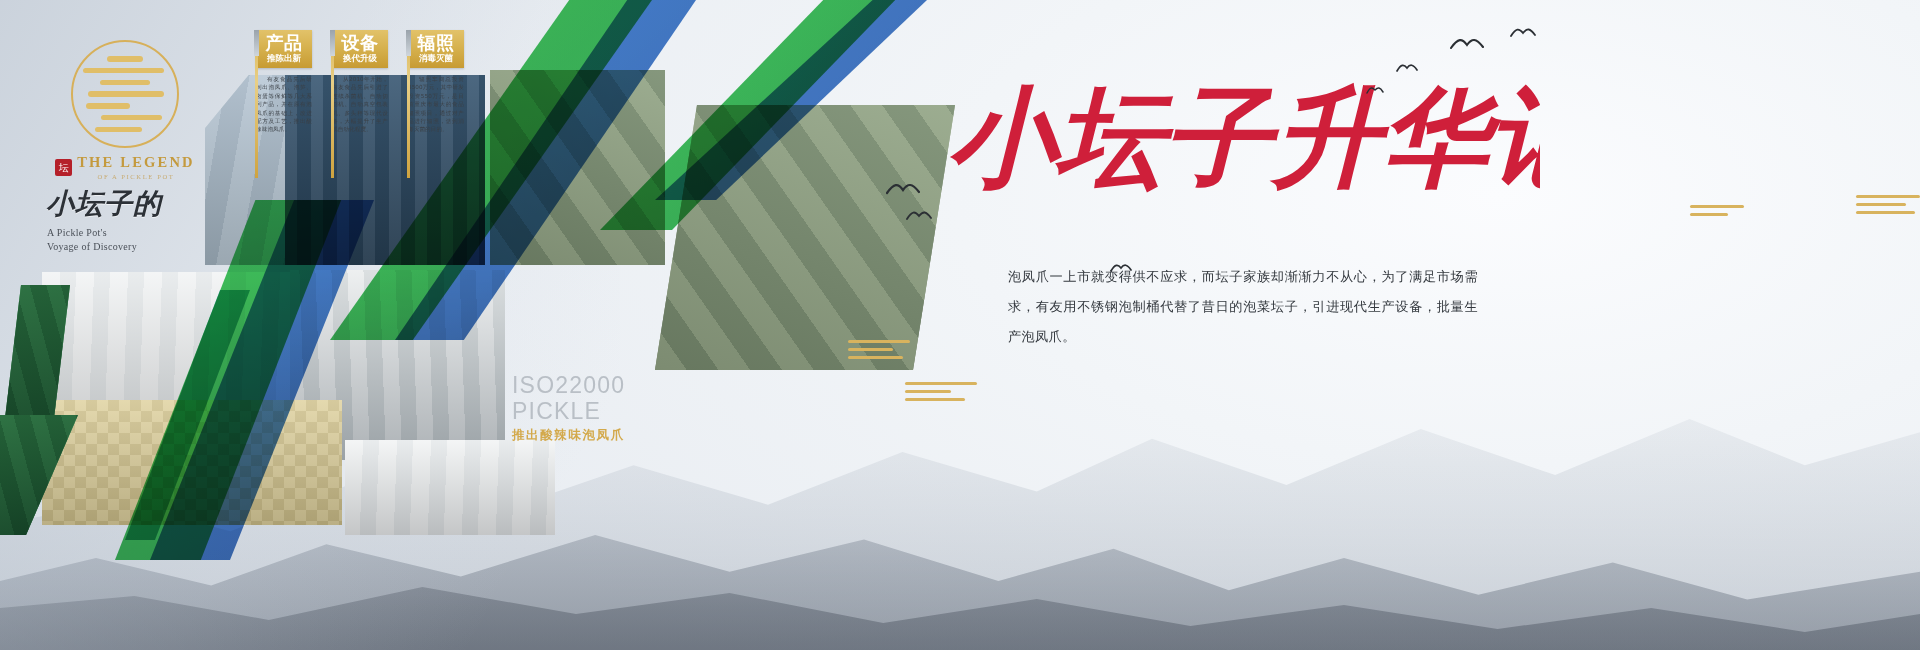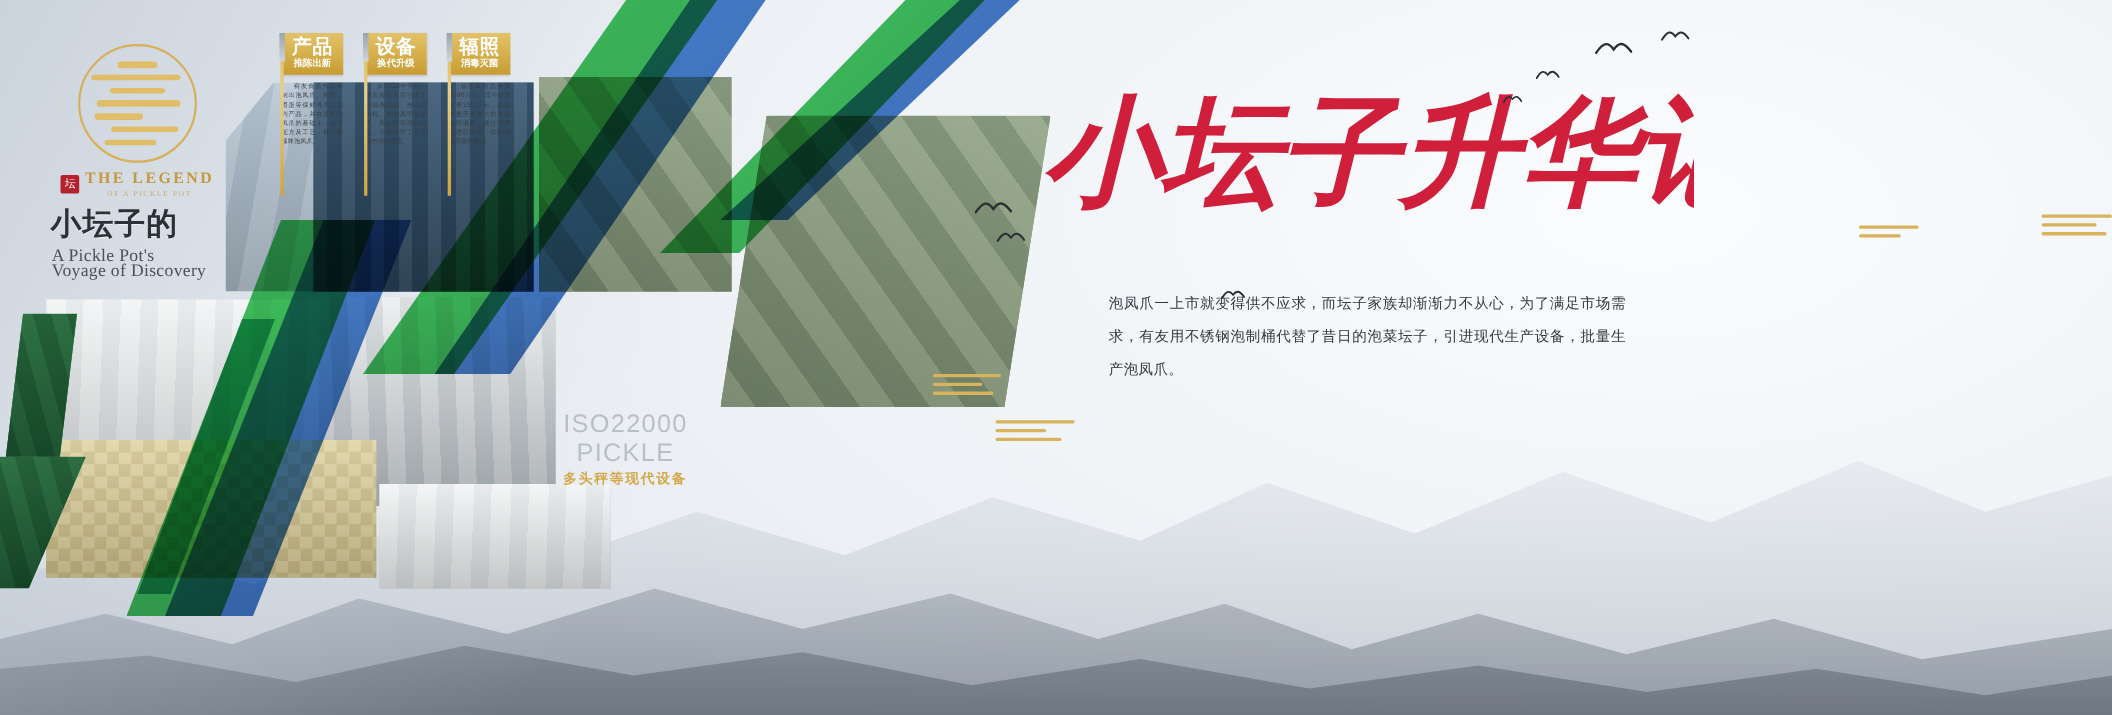--- a/index.html
+++ b/index.html
@@ -132,28 +132,28 @@
   .stamp { width:17px; height:17px; background:#b5202a; border-radius:2px; color:#fff;
            font-size:10px; line-height:17px; text-align:center;
            font-family:"DejaVu Sans","Liberation Sans",sans-serif; }
   .legend-en { color:#c49a3e; font-family:"Liberation Serif",serif; font-size:14.5px;
                letter-spacing:2.2px; font-weight:700;text-align:center; }
   .legend-sub { color:#c8ab72; font-family:"Liberation Serif",serif; font-size:6.6px;
                 letter-spacing:1.6px; margin-top:2px; }
   .cn-title { margin-top:8px; color:#2c3137; font-weight:700; font-size:28px; line-height:31px;
               letter-spacing:1px; text-align:left; padding-left:16px;
               font-family:"DejaVu Sans","Liberation Sans",sans-serif;
-              text-shadow:0 1px 0 rgba(255,255,255,.6); }
-  .en-sub { margin-top:7px; color:#4a5058; font-size:16px; line-height:14px; text-align:left;
+              text-shadow:0 1px 0 rgba(255,255,255,.6);font-style:italic; }
+  .en-sub { margin-top:7px; color:#4a5058; font-size:10px; line-height:14px; text-align:left;
             padding-left:17px; font-family:"Liberation Serif",serif; letter-spacing:.3px; }
 
   
   .iso { position:absolute; left:512px; top:372px; z-index:44; }
   .iso .l1, .iso .l2 { color:#b9bfc6; font-size:23px; line-height:26px; letter-spacing:1.2px;
-                        font-family:"Liberation Sans",sans-serif; font-weight:400;text-align:center; }
+                        font-family:"Liberation Sans",sans-serif; font-weight:400; }
   .iso .l3 { color:#d3a94b; font-size:12.5px; line-height:18px; letter-spacing:1.6px; margin-top:2px;
              font-family:"DejaVu Sans","Liberation Sans",sans-serif; font-weight:700; }
 
   
   .headline { position:absolute; left:940px; top:70px; width:600px; height:140px; z-index:46; }
   .headline svg { width:100%; height:100%; }
   .cal-title { font-family:"Liberation Serif", serif; font-weight:700; font-size:108px;
                fill:#cf1f3a; }
 
   .para { position:absolute; left:1008px; top:262px; width:470px; z-index:46;
@@ -279,21 +279,21 @@
         <div class="b1">辐照</div>
         <div class="b2">消毒灭菌</div>
       </div>
       <div class="body">辐照车间总投资3500万元，其中研发投资550万元，是目前重庆市最大的食品辐照项目，通过对产品进行辐照，达到消毒灭菌的目的。</div>
     </div>
   </div>
 
   <div class="iso">
     <div class="l1">ISO22000</div>
     <div class="l2">PICKLE</div>
-    <div class="l3">多头秤等现代设备</div>
+    <div class="l3">推出酸辣味泡凤爪</div>
   </div>
 
   <div class="headline">
     <svg viewBox="0 0 600 140" xmlns="http://www.w3.org/2000/svg">
       <text class="cal-title" x="8" y="105" style="font-style:italic;">小坛子升华记</text>
     </svg>
   </div>
 
   <p class="para">泡凤爪一上市就变得供不应求，而坛子家族却渐渐力不从心，为了满足市场需求，有友用不锈钢泡制桶代替了昔日的泡菜坛子，引进现代生产设备，批量生产泡凤爪。</p>
 

